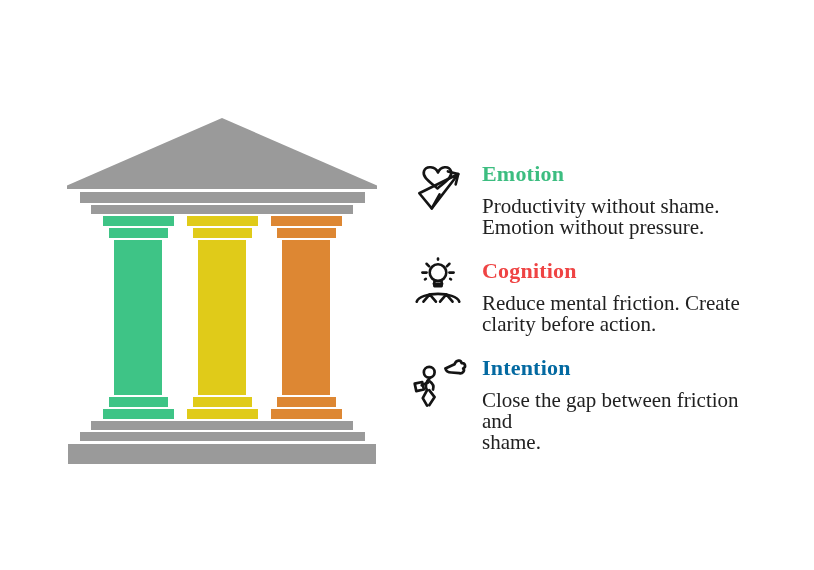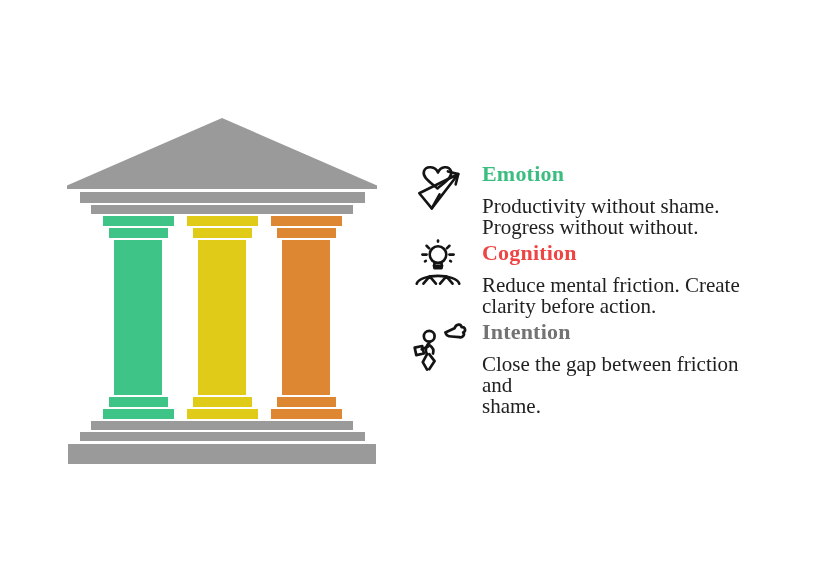--- a/index.html
+++ b/index.html
@@ -51,20 +51,21 @@
   .cap-w2 { width: 71px; height: 10px; margin-top: 2px; }
 
   
   .sections {
     position: absolute;
     left: 412px;
     top: 159px;
     width: 360px;
     display: flex;
     flex-direction: column;
+    gap: 18px;
   }
   .section { display: flex; align-items: flex-start; }
   .icon-box {
     flex: 0 0 58px;
     width: 58px;
     height: 58px;
     display: flex;
     align-items: flex-start;
     justify-content: flex-start;
   }
@@ -136,21 +137,21 @@
         <svg width="52" height="54" viewBox="0 0 50 50">
           <path class="icon-stroke" d="M25 12 C22.5 6 13.5 5 11.5 10.8 C9.6 16.4 17 21 24.5 27.4 C32 21 39.4 16.4 37.5 10.8 C35.5 5 27.5 6 25 12 Z"></path>
           <path class="icon-stroke" d="M7 32 L44.5 13.5 L19 46.5 Z"></path>
           <path class="icon-stroke" d="M19 46.5 L26.5 33"></path>
           <path class="icon-stroke" d="M34.5 11 L44.5 13.5 L42 23.5"></path>
         </svg>
       </span>
       <div class="texts">
         <h2 class="title" style="color: rgb(60, 189, 128);">Emotion</h2>
         <div class="line">Productivity without shame.</div>
-        <div class="line">Progress without without.</div>
+        <div class="line">Emotion without pressure.</div>
       </div>
     </section>
 
     <section class="section">
       <span class="icon-box">
         <svg width="52" height="54" viewBox="0 0 50 50">
           <circle class="icon-stroke" cx="25" cy="15" r="8"></circle>
           <path class="icon-stroke" d="M21.5 23.5 L21.5 28 L28.5 28 L28.5 23.5"></path>
           <path class="icon-stroke" d="M21 25.8 L29 25.8"></path>
           <path class="icon-stroke" d="M25 1.5 L25 2.5"></path>
@@ -184,20 +185,20 @@
           <path class="icon-stroke" d="M15 26.5 L9 29"></path>
           <path class="icon-stroke" d="M2.5 27.5 L9.5 26 L11 33 L4 34.5 Z"></path>
 
           <path class="icon-stroke" d="M16.5 25.5 C19.5 27.5 20.5 30 19.5 33"></path>
 
           <path class="icon-stroke" d="M14 33.5 L10 41 L14 48"></path>
           <path class="icon-stroke" d="M16 33.5 L21 40 L16 47.5"></path>
         </svg>
       </span>
       <div class="texts">
-        <h2 class="title" style="color: #737373;">Intention</h2>
+        <h2 class="title" style="color: #0369a1;">Intention</h2>
         <div class="line">Close the gap between friction and</div>
         <div class="line">shame.</div>
       </div>
     </section>
 
   </div>
 </div>
 
 </body></html>

